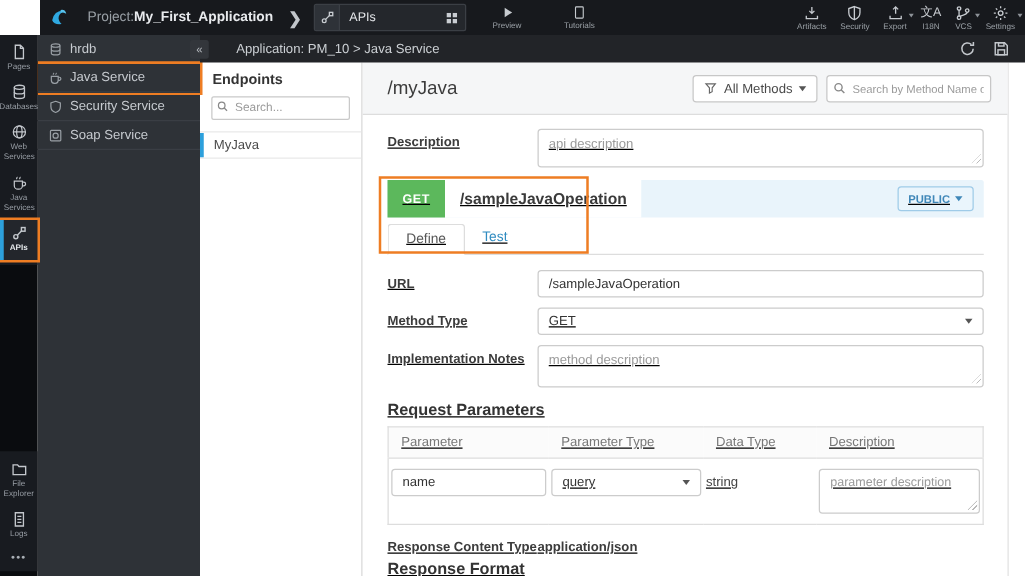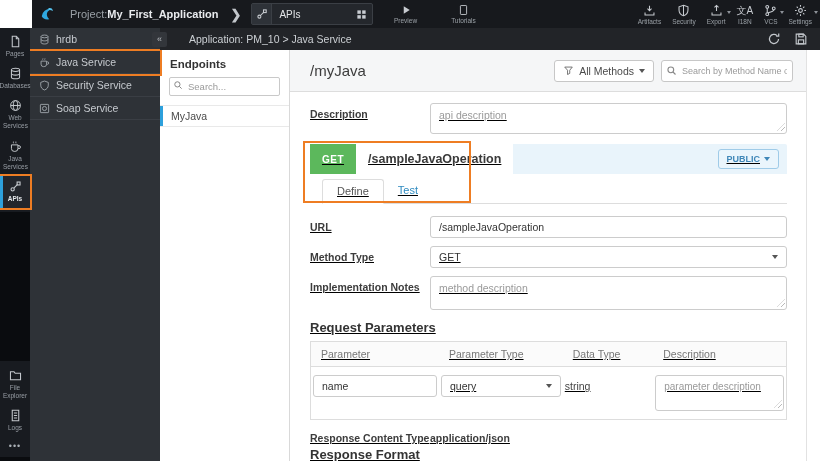--- a/index.html
+++ b/index.html
@@ -84,21 +84,21 @@
   .fake-select { height:22px; border:1px solid #ccc; border-radius:3px; display:flex; align-items:center; justify-content:space-between; padding:0 8px; font-size:10.5px; color:#333; cursor:pointer; background:#fff; }
 
   
   .method-panel { position:relative; margin-top:10px; }
   .annotation-box { position:absolute; left:-7px; top:-3px; width:168px; height:62px; border:2px solid #ee7d23; pointer-events:none; z-index:5; }
   .mh { height:30px; background:#e9f4fb; display:flex; align-items:center; border-radius:2px 2px 0 0; }
   .verb-badge { width:46px; height:30px; background:#5cb85c; color:#fff; font-size:10px; font-weight:bold; display:flex; align-items:center; justify-content:center; letter-spacing:.5px; }
   .method-path { background:#fff; height:30px; line-height:30px; padding:0 12px; font-size:12.5px; font-weight:bold; color:#3a3a3a; }
   .visibility-btn { margin-left:auto; margin-right:8px; height:20px; display:flex; align-items:center; gap:4px; background:#eaf5fc; border:1px solid #9fcbe8; border-radius:3px; padding:0 8px; font-size:9px; font-weight:bold; color:#3f87b8; cursor:pointer; }
   .visibility-btn .caret { border-top-color:#3f87b8; }
-  .tabs { display:flex; border-bottom:1px solid #ddd; padding-top:5px;margin-left:12px; }
+  .tabs { display:flex; border-bottom:1px solid #ddd; padding-top:5px; }
   .tab { padding:5px 14px 6px; font-size:11px; cursor:pointer; }
   .tab.active { background:#fff; border:1px solid #ddd; border-bottom:1px solid #fff; margin-bottom:-1px; border-radius:3px 3px 0 0; color:#555; }
   .tab.link { color:#2f8bc0; }
   .tab-body { padding-top:12px; }
 
   .section-h { font-size:13px; font-weight:bold; color:#333; margin:10px 0 6px; }
   table.grid { width:100%; border:1px solid #ddd; border-collapse:collapse; }
   table.grid th { text-align:left; font-size:10.5px; font-weight:normal; color:#777; padding:6px 10px; border-bottom:1px solid #ddd; background:#fbfbfb; }
   table.grid td { padding:8px 2px; vertical-align:top; font-size:10.5px; color:#444; }
   .cell-field { position:relative; }

